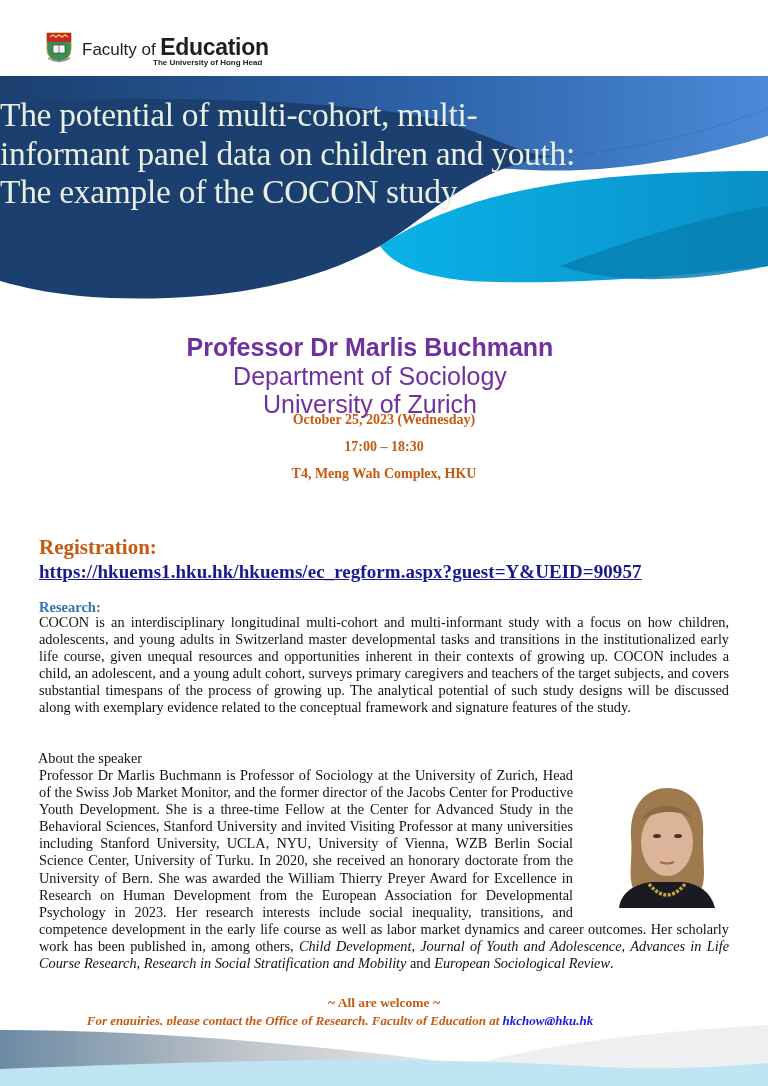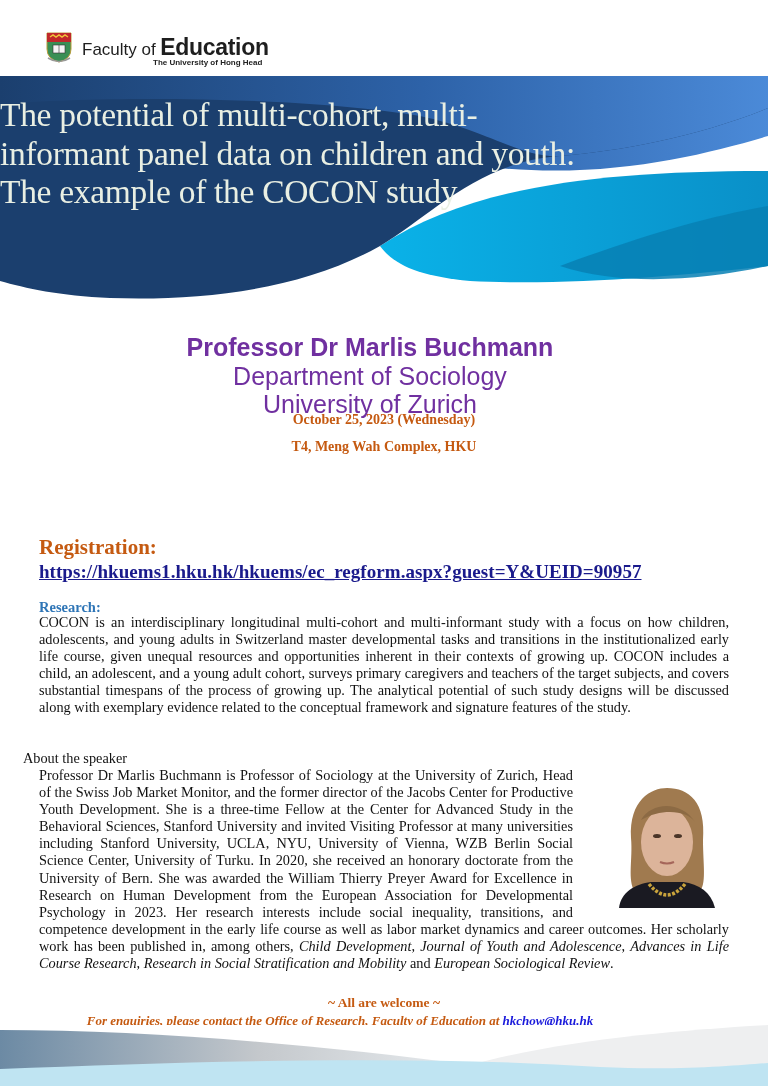--- a/index.html
+++ b/index.html
@@ -14,21 +14,21 @@
   .banner svg { position:absolute; left:0; top:0; }
   .title { position:absolute; left:0; top:96px; width:768px; text-align:left; color:#e9efe3; font-family:"Liberation Serif", serif; font-size:33.5px; line-height:38.5px; letter-spacing:-0.3px; }
   .speaker { position:absolute; left:0; top:300px; width:740px; text-align:center; font-family:"Liberation Sans", sans-serif; color:#7030a0;margin-top:32px; }
   .speaker .name { font-size:25px; font-weight:bold; line-height:30px; }
   .speaker .sub { font-size:25px; line-height:28px; }
   .event { position:absolute; left:0; top:406px; width:768px; text-align:center; color:#c55a11; font-weight:bold; font-size:14px; line-height:27px; }
   .reg-label { position:absolute; left:39px; top:535px; color:#c55a11; font-weight:bold; font-size:21px; }
   .reg-link { position:absolute; left:39px; top:561px; color:#1a1a8c; font-weight:bold; font-size:19px; text-decoration:underline; letter-spacing:0.05px; }
   .abs-label { position:absolute; left:39px; top:599px; color:#2e75b6; font-weight:bold; font-size:14.5px; }
   .abs-text { position:absolute; left:39px; top:614px; width:690px; font-size:14.3px; line-height:17.1px; color:#111; text-align:justify; }
-  .about-label { position:absolute; left:23px; top:750px; font-size:14.3px; color:#111; }
+  .about-label { position:absolute; left:38px; top:750px; font-size:14.3px; color:#111; }
   .about-text { position:absolute; left:39px; top:767px; width:690px; font-size:14.3px; line-height:17.1px; color:#111; text-align:justify; }
   .about-text .float { float:right; width:150px; height:152px; margin-left:6px; }
   .photo { position:absolute; left:611px; top:780px; width:110px; height:128px; }
   .welcome { position:absolute; left:0; top:995px; width:768px; text-align:center; color:#c55a11; font-weight:bold; font-size:13.5px; }
   .enquiry { position:absolute; left:0; top:1013px; width:680px; text-align:center; color:#c55a11; font-weight:bold; font-style:italic; font-size:13px; }
   .enquiry a { color:#1a1adb; text-decoration:underline; }
   .footer { position:absolute; left:0; top:1025px; width:768px; height:61px; }
   i { font-style:italic;margin-top:20px; }
 </style>
 </head>
@@ -79,20 +79,21 @@
 </div>
 
 <div class="speaker">
   <div class="name">Professor Dr Marlis Buchmann</div>
   <div class="sub">Department of Sociology</div>
   <div class="sub">University of Zurich</div>
 </div>
 
 <div class="event">
   <div>October 25, 2023 (Wednesday)</div>
+  <div>17:00 – 18:30</div>
   <div>T4, Meng Wah Complex, HKU</div>
 </div>
 
 <div class="reg-label">Registration:</div>
 <a class="reg-link">https://hkuems1.hku.hk/hkuems/ec_regform.aspx?guest=Y&amp;UEID=90957</a>
 
 <div class="abs-label">Research:</div>
 <div class="abs-text">COCON is an interdisciplinary longitudinal multi-cohort and multi-informant study with a focus on how children, adolescents, and young adults in Switzerland master developmental tasks and transitions in the institutionalized early life course, given unequal resources and opportunities inherent in their contexts of growing up. COCON includes a child, an adolescent, and a young adult cohort, surveys primary caregivers and teachers of the target subjects, and covers substantial timespans of the process of growing up. The analytical potential of such study designs will be discussed along with exemplary evidence related to the conceptual framework and signature features of the study.</div>
 
 <div class="about-label">About the speaker</div>

